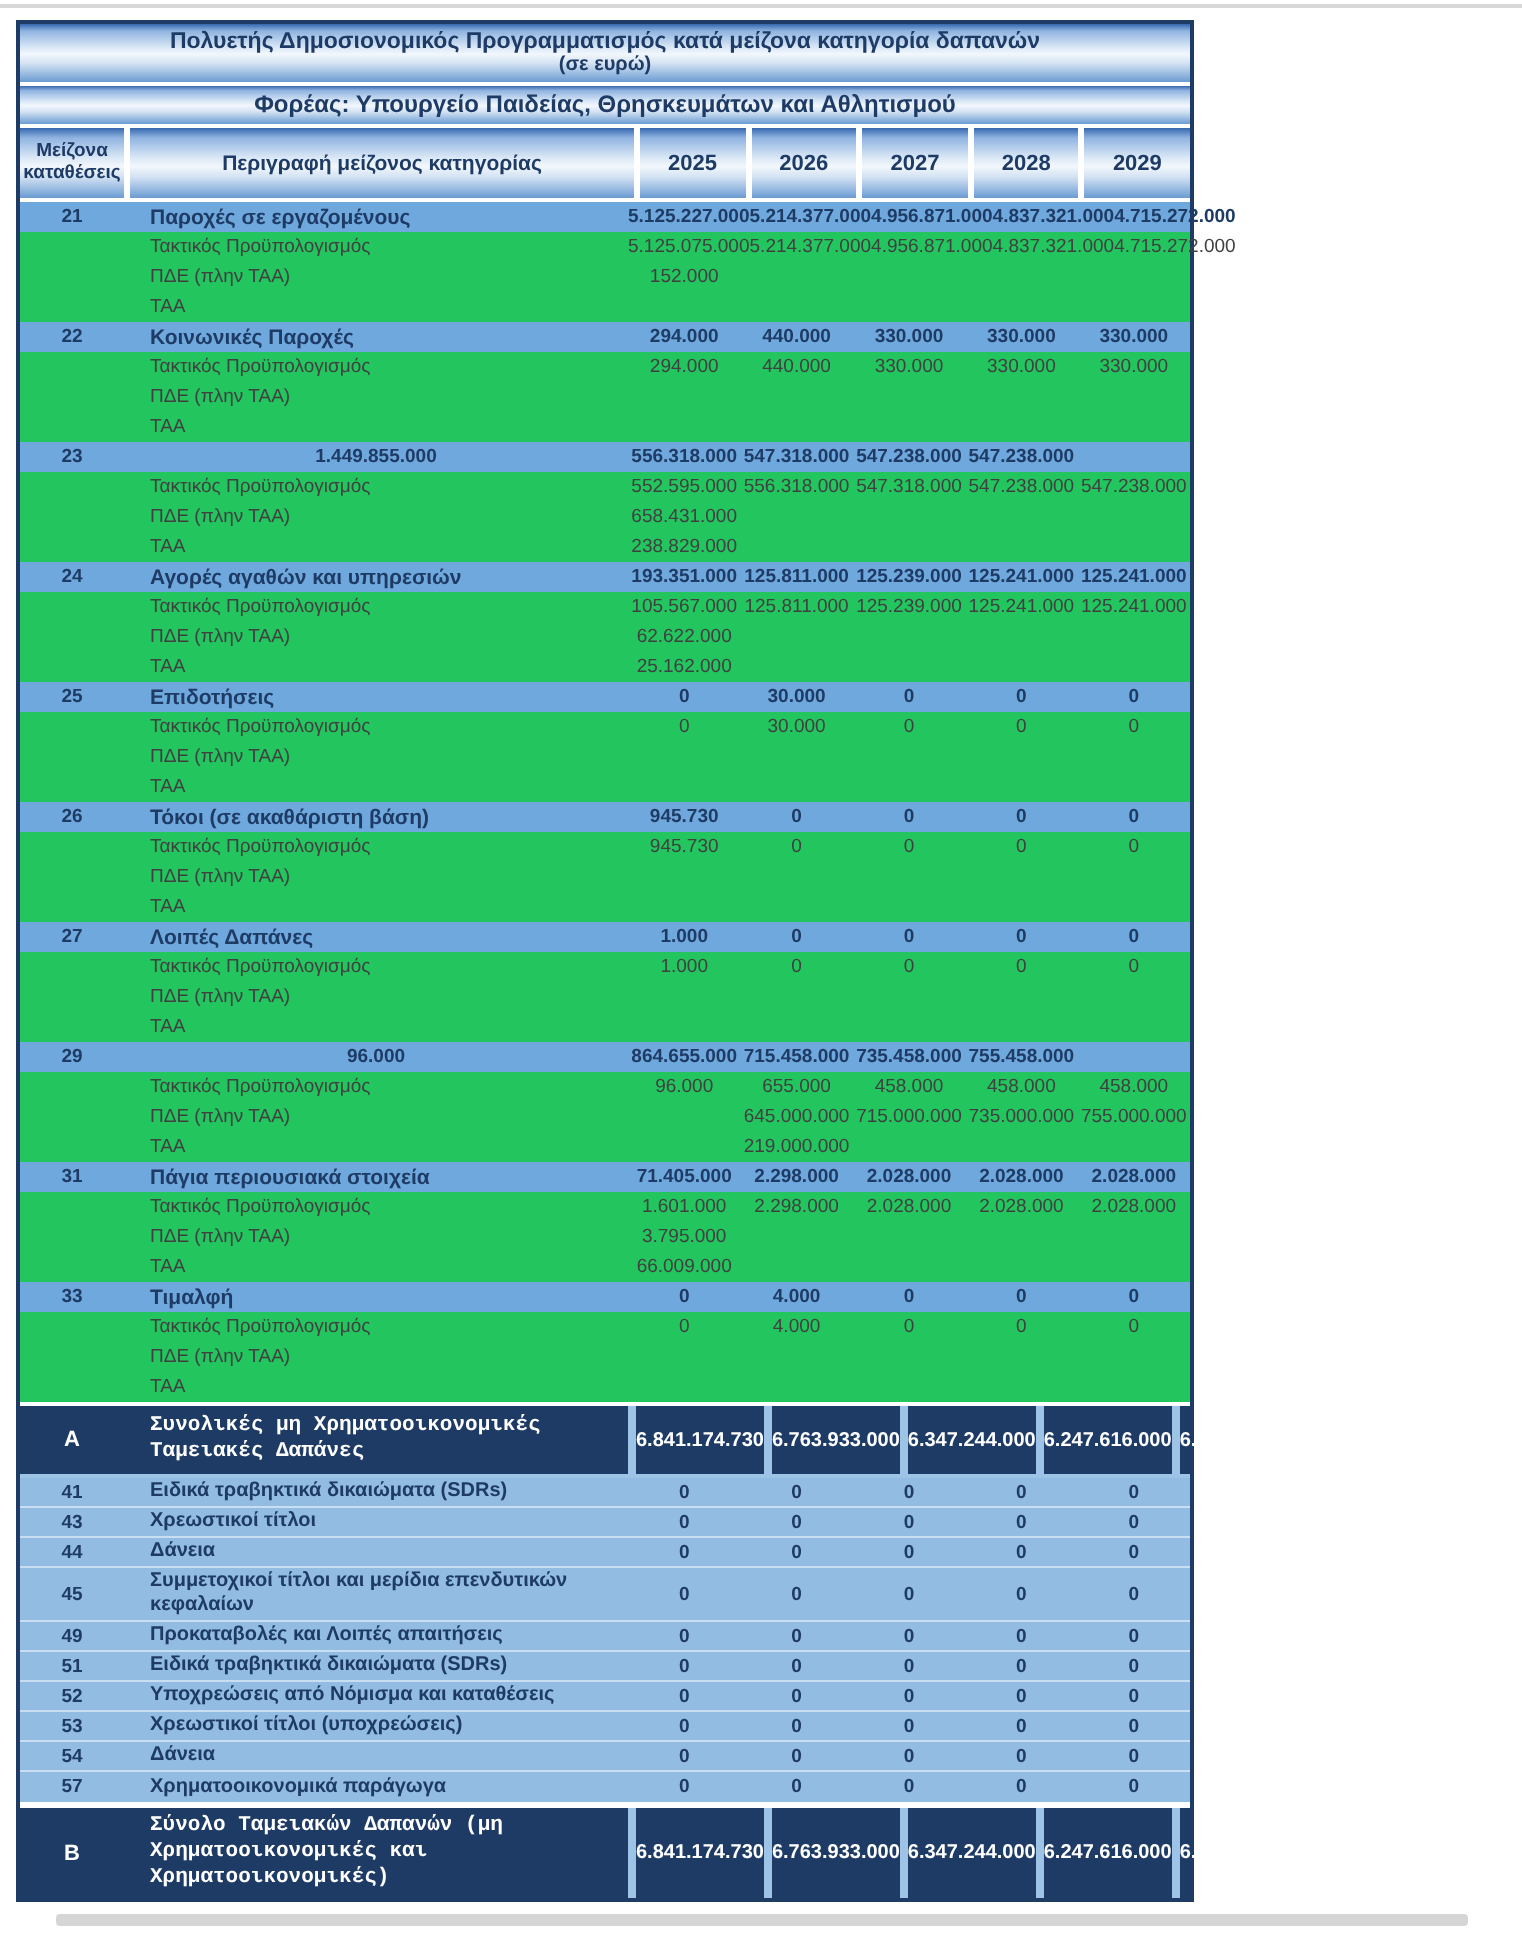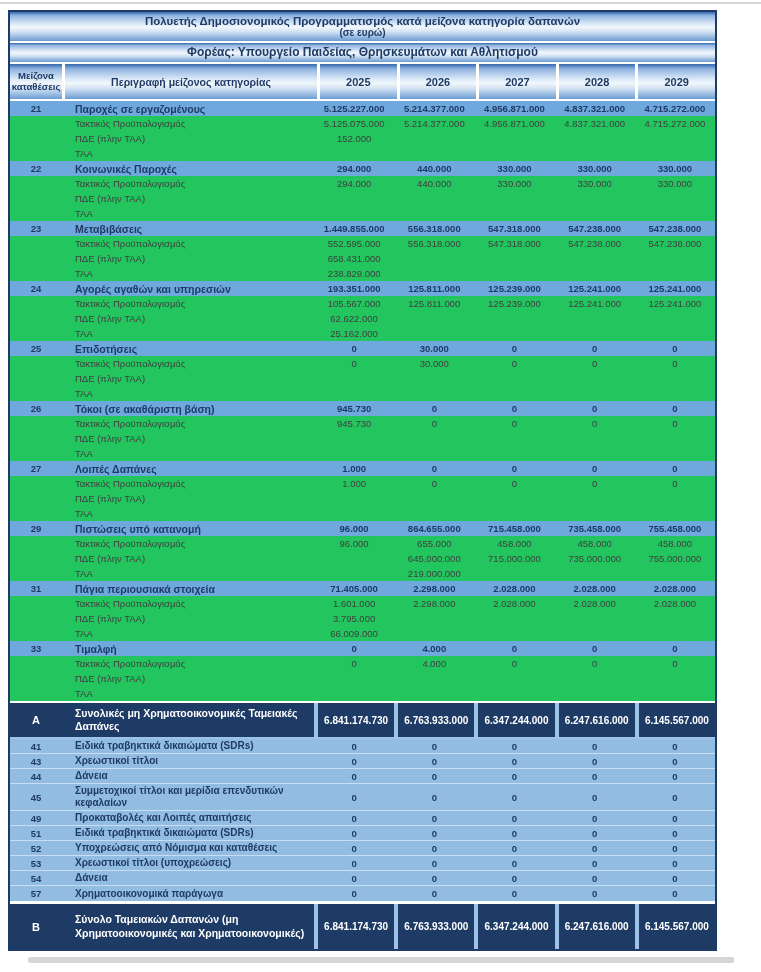--- a/index.html
+++ b/index.html
@@ -1,19 +1,19 @@
 <!DOCTYPE html>
 <html lang="el" style="--navy: #1E3B66; --catblue: #6FA8DC; --ltblue: #9DC3E6; --finblue: #92BCE2;"><head>
 <meta charset="utf-8">
 <style>
   * { margin:0; padding:0; box-sizing:border-box; }
   html,body { width:761px; height:972px; background:#ffffff; overflow:hidden;
               font-family:"Liberation Sans","DejaVu Sans",sans-serif; }
   .hairline-top { height:2px; background:#d8d8d8; margin:2px 0 2px 0; }
-  .frame { margin:6px 7px 0 8px; width:709px; border:2px solid var(--navy,#1B3A66); background:#ffffff; }
+  .frame { margin:6px 7px 0 8px; width:589px; border:2px solid var(--navy,#1B3A66); background:#ffffff; }
 
   .band { text-align:center; color:var(--navy,#17375E);
           background:linear-gradient(180deg,#3567AE 0%,#8FB3E0 12%,#D9E7F6 40%,#F2F7FC 52%,#D3E2F3 68%,#6B9CD2 100%); }
   .title-band { padding:3px 4px; margin-bottom:2px; }
   .title-band .t1 { font-size:11.5px; font-weight:bold; }
   .title-band .t2 { font-size:10px; font-weight:bold; }
   .agency-band { padding:2px 4px 3px; margin-bottom:2px; font-size:12px; font-weight:bold; }
 
   .grid { display:grid; grid-template-columns:52px 252px repeat(5,1fr); align-items:center; }
 
@@ -30,21 +30,21 @@
   .cat-row .desc { font-size:10.5px; font-weight:bold; color:var(--navy,#17375E); padding-left:13px;
                    white-space:nowrap; overflow:hidden; }
   .cat-row .val { font-size:9.5px; font-weight:bold; color:var(--navy,#17375E); text-align:center; }
 
   .sub-row { background:#22c55e; height:15px; color:#404040; }
   .sub-row .desc { font-size:9.5px; padding-left:13px; white-space:nowrap; }
   .sub-row .val { font-size:9.5px; text-align:center; }
 
   .summary { background:var(--navy,#1E3B66); color:#ffffff; }
   .summary .scode { font-size:11px; font-weight:bold; text-align:center; }
-  .summary .sdesc { font-size:10.5px; font-weight:bold; line-height:1.25; padding:3px 6px 3px 13px; }
+  .summary .sdesc { font-size:10.5px; font-weight:bold; line-height:1.25; padding:3px 6px 3px 13px;font-family:Liberation Mono, monospace; }
   .summary .sval { font-size:10px; font-weight:bold; text-align:center; align-self:stretch;
                    display:flex; align-items:center; justify-content:center;
                    border-left:4px solid var(--ltblue,#9DC3E6); }
   .summary-a { margin-top:2px; min-height:36px; border-bottom:2px solid var(--ltblue,#9DC3E6); }
   .summary-b { margin-top:3px; min-height:45px; }
 
   .fin-row { background:var(--finblue,#92BCE2); min-height:15px; border-bottom:1px solid rgba(255,255,255,.5); }
   .fin-row:last-child { border-bottom:none; }
   .fin-row .code { font-size:9.5px; font-weight:bold; color:var(--navy,#17375E); text-align:center; }
   .fin-row .desc { font-size:10px; font-weight:bold; color:var(--navy,#17375E); padding:1px 4px 1px 13px; line-height:1.2; }
@@ -146,21 +146,20 @@
         <div class="code"></div>
         <div class="desc">ΤΑΑ</div>
         <div class="val"></div>
         <div class="val"></div>
         <div class="val"></div>
         <div class="val"></div>
         <div class="val"></div>
       </div>
       <div class="grid cat-row">
         <div class="code">23</div>
-        <div class="desc">Μεταβιβάσεις</div>
         <div class="val">1.449.855.000</div>
         <div class="val">556.318.000</div>
         <div class="val">547.318.000</div>
         <div class="val">547.238.000</div>
         <div class="val">547.238.000</div>
       </div>
       <div class="grid sub-row">
         <div class="code"></div>
         <div class="desc">Τακτικός Προϋπολογισμός</div>
         <div class="val">552.595.000</div>
@@ -326,21 +325,20 @@
         <div class="code"></div>
         <div class="desc">ΤΑΑ</div>
         <div class="val"></div>
         <div class="val"></div>
         <div class="val"></div>
         <div class="val"></div>
         <div class="val"></div>
       </div>
       <div class="grid cat-row">
         <div class="code">29</div>
-        <div class="desc">Πιστώσεις υπό κατανομή</div>
         <div class="val">96.000</div>
         <div class="val">864.655.000</div>
         <div class="val">715.458.000</div>
         <div class="val">735.458.000</div>
         <div class="val">755.458.000</div>
       </div>
       <div class="grid sub-row">
         <div class="code"></div>
         <div class="desc">Τακτικός Προϋπολογισμός</div>
         <div class="val">96.000</div>

